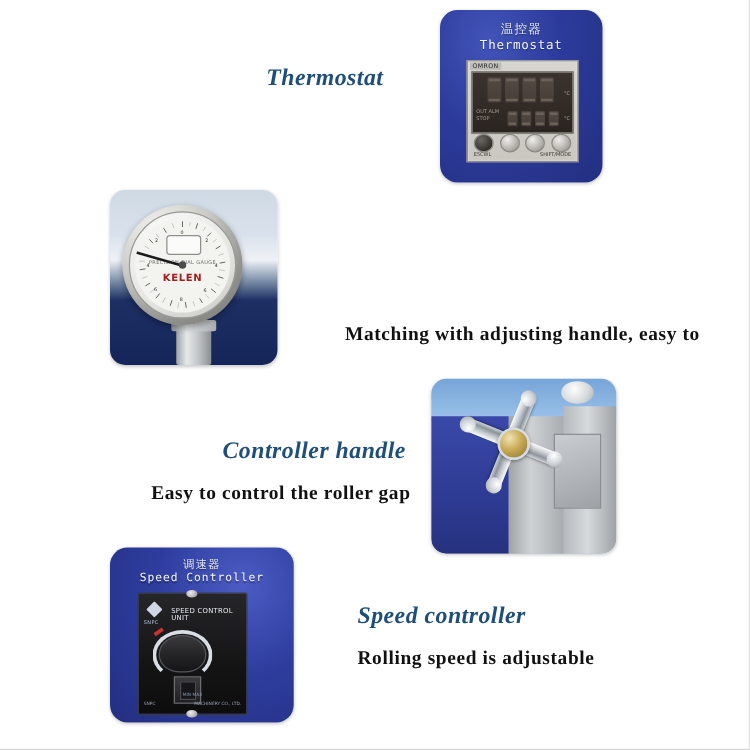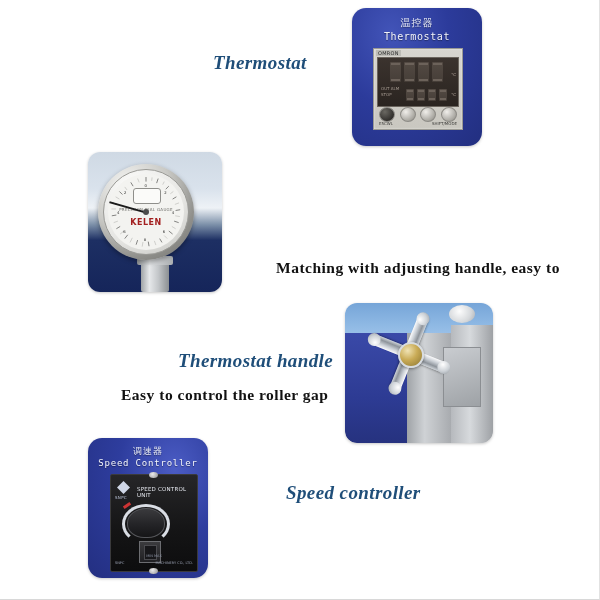--- a/index.html
+++ b/index.html
@@ -234,21 +234,21 @@
     border:2px solid #d8dce0;
     box-shadow:0 1px 3px rgba(0,0,0,.4);
   }
   .hb-bolt{
     position:absolute;left:104px;top:2px;width:26px;height:18px;border-radius:50%;
     background:radial-gradient(circle at 40% 35%,#fdfdfd 0%,#d5d8db 60%,#a7aaae 100%);
   }
 
   
   #photo-speed{
-    left:88px;top:438px;width:120px;height:140px;
+    left:88px;top:438px;width:147px;height:140px;
     background:radial-gradient(ellipse at 72% 22%, #4b5cc4 0%, #2e3d9e 45%, #232f81 100%);
     border-radius:14px;
   }
   .speed-cn{
     position:absolute;left:0;right:0;top:7px;text-align:center;
     color:#e9ecf7;font-family:"DejaVu Sans",sans-serif;font-size:9px;
     letter-spacing:1px;text-shadow:0 1px 1px rgba(0,0,0,.4);
   }
   .speed-en{
     position:absolute;left:0;right:0;top:20px;text-align:center;
@@ -439,21 +439,21 @@
     <div class="hb-panel"></div>
     <div class="handle-wheel">
       <span class="spoke" style="transform:rotate(22deg);"></span>
       <span class="spoke" style="transform:rotate(112deg);"></span>
       <span class="spoke" style="transform:rotate(202deg);"></span>
       <span class="spoke" style="transform:rotate(292deg);"></span>
       <span class="handle-hub"></span>
     </div>
   </div>
 
-  <div class="heading" style="left:178px;top:350px;">Thermostat  handle</div>
+  <div class="heading" style="left:178px;top:350px;">Controller  handle</div>
   <div class="body-line spaced-sm" style="left:109px;top:386px;margin-left:12px;">Easy to control the roller gap</div>
 
   <div class="photo" id="photo-speed">
     <div class="speed-cn">调速器</div>
     <div class="speed-en">Speed Controller</div>
 
     <div class="speed-panel">
       <span class="sp-screw top"></span>
       <span class="sp-logo"></span>
       <span class="sp-logo-text">SNPC</span>
@@ -469,14 +469,15 @@
       <div class="sp-subtext">MIN   MAX</div>
       <div class="sp-footline">
         <span>SNPC</span>
         <span>MACHINERY CO., LTD.</span>
       </div>
       <span class="sp-screw bottom"></span>
     </div>
   </div>
 
   <div class="heading" style="left:286px;top:482px;">Speed controller</div>
+  <div class="body-line spaced-sm" style="left:286px;top:518px;">Rolling speed is adjustable</div>
 
 </div>
 
 </body></html>

